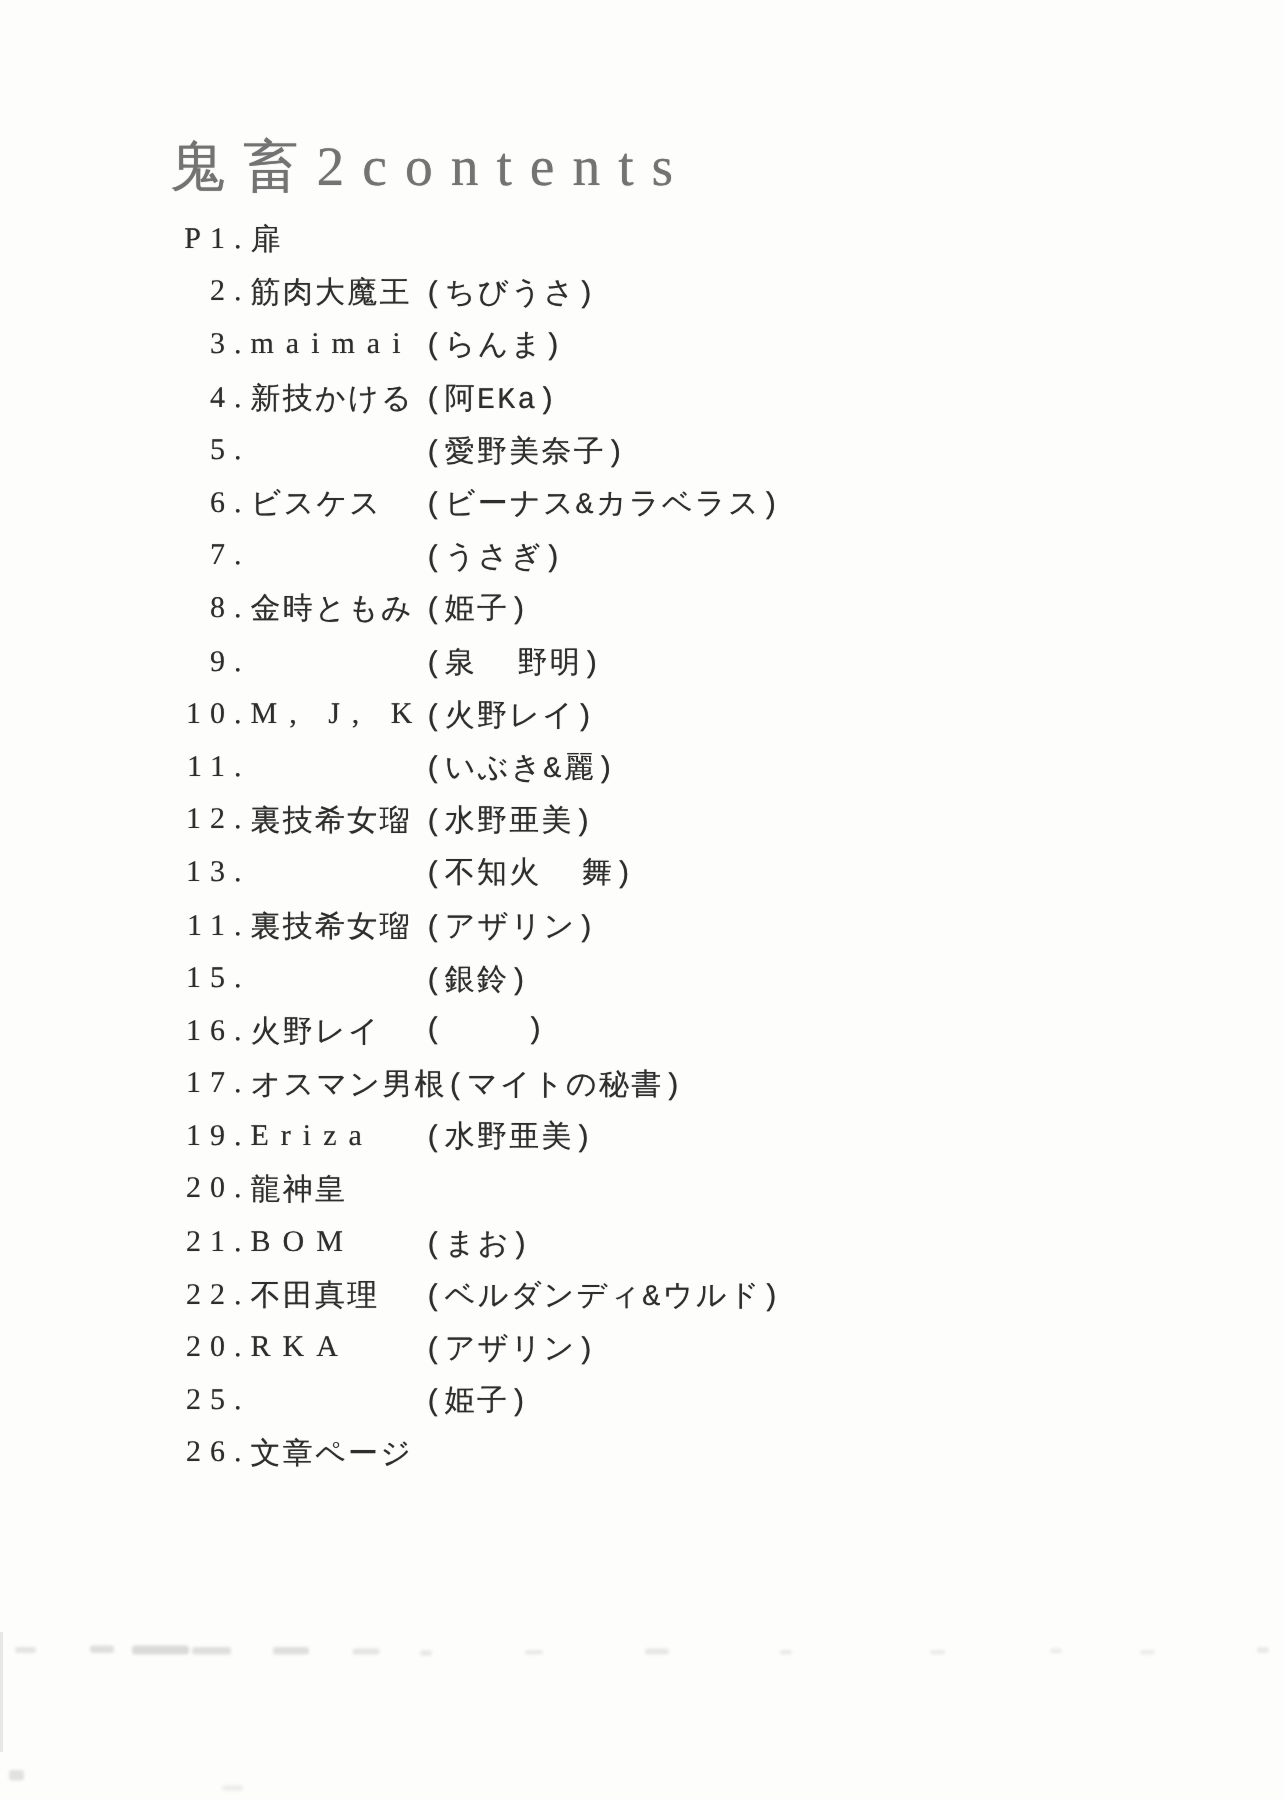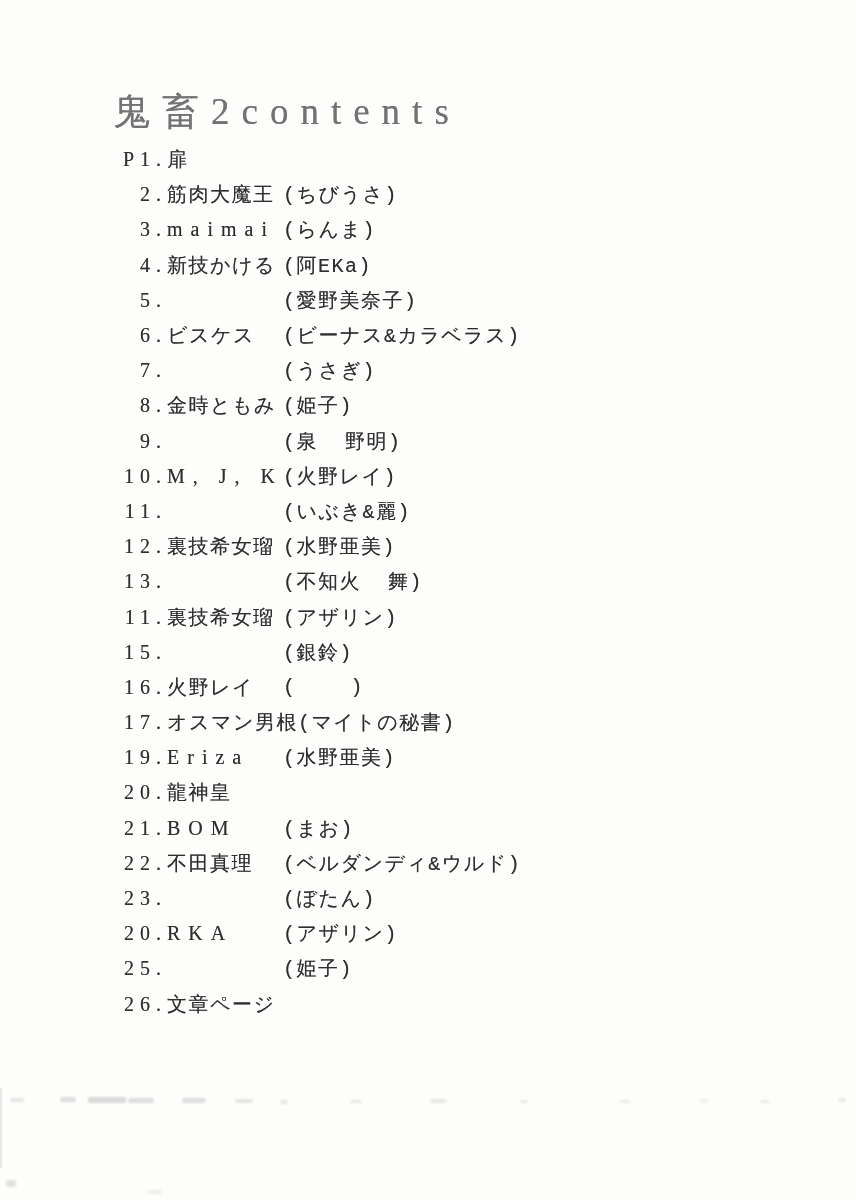--- a/index.html
+++ b/index.html
@@ -207,25 +207,20 @@
     <span class="title latin">BOM</span>
     <span class="name">(まお)</span>
   </li>
 
   <li class="row">
     <span class="no">22.</span>
     <span class="title">不田真理</span>
     <span class="name">(ベルダンディ&amp;ウルド)</span>
   </li>
 
-  <li class="row">
-    <span class="no">23.</span>
-    <span class="title"></span>
-    <span class="name">(ぼたん)</span>
-  </li>
 
   <li class="row">
     <span class="no">20.</span>
     <span class="title latin">RKA</span>
     <span class="name">(アザリン)</span>
   </li>
 
   <li class="row">
     <span class="no">25.</span>
     <span class="title"></span>

